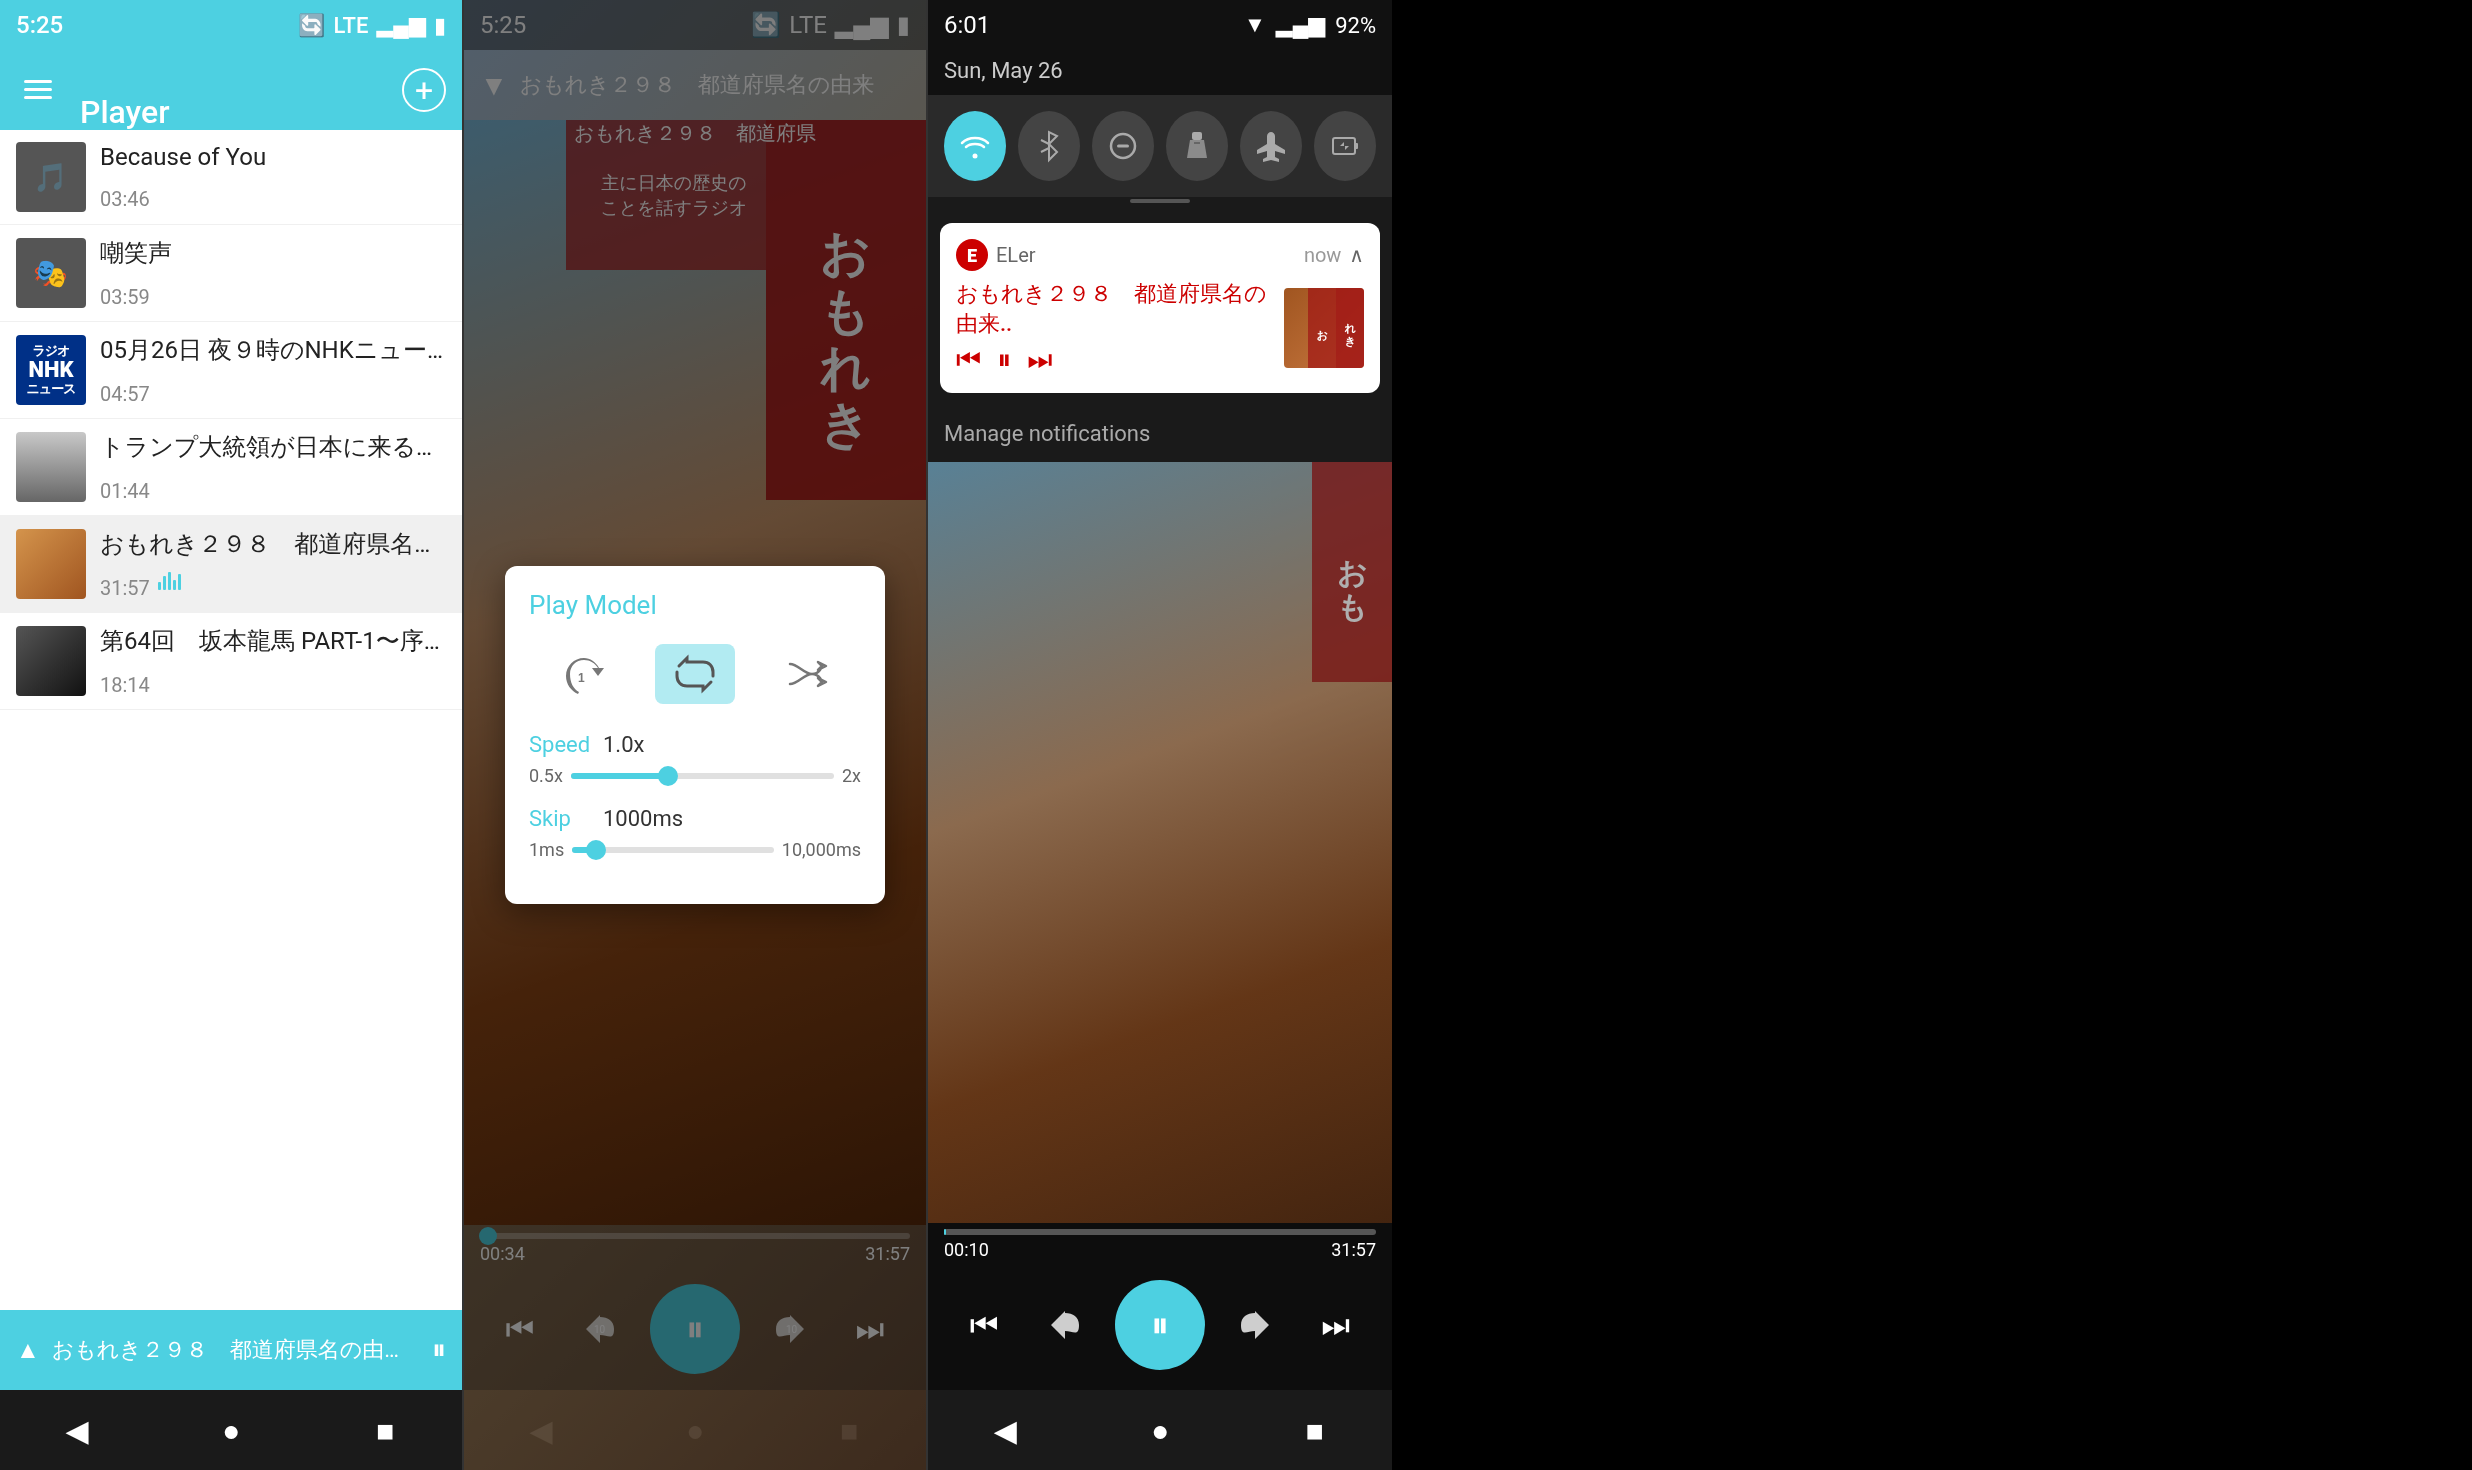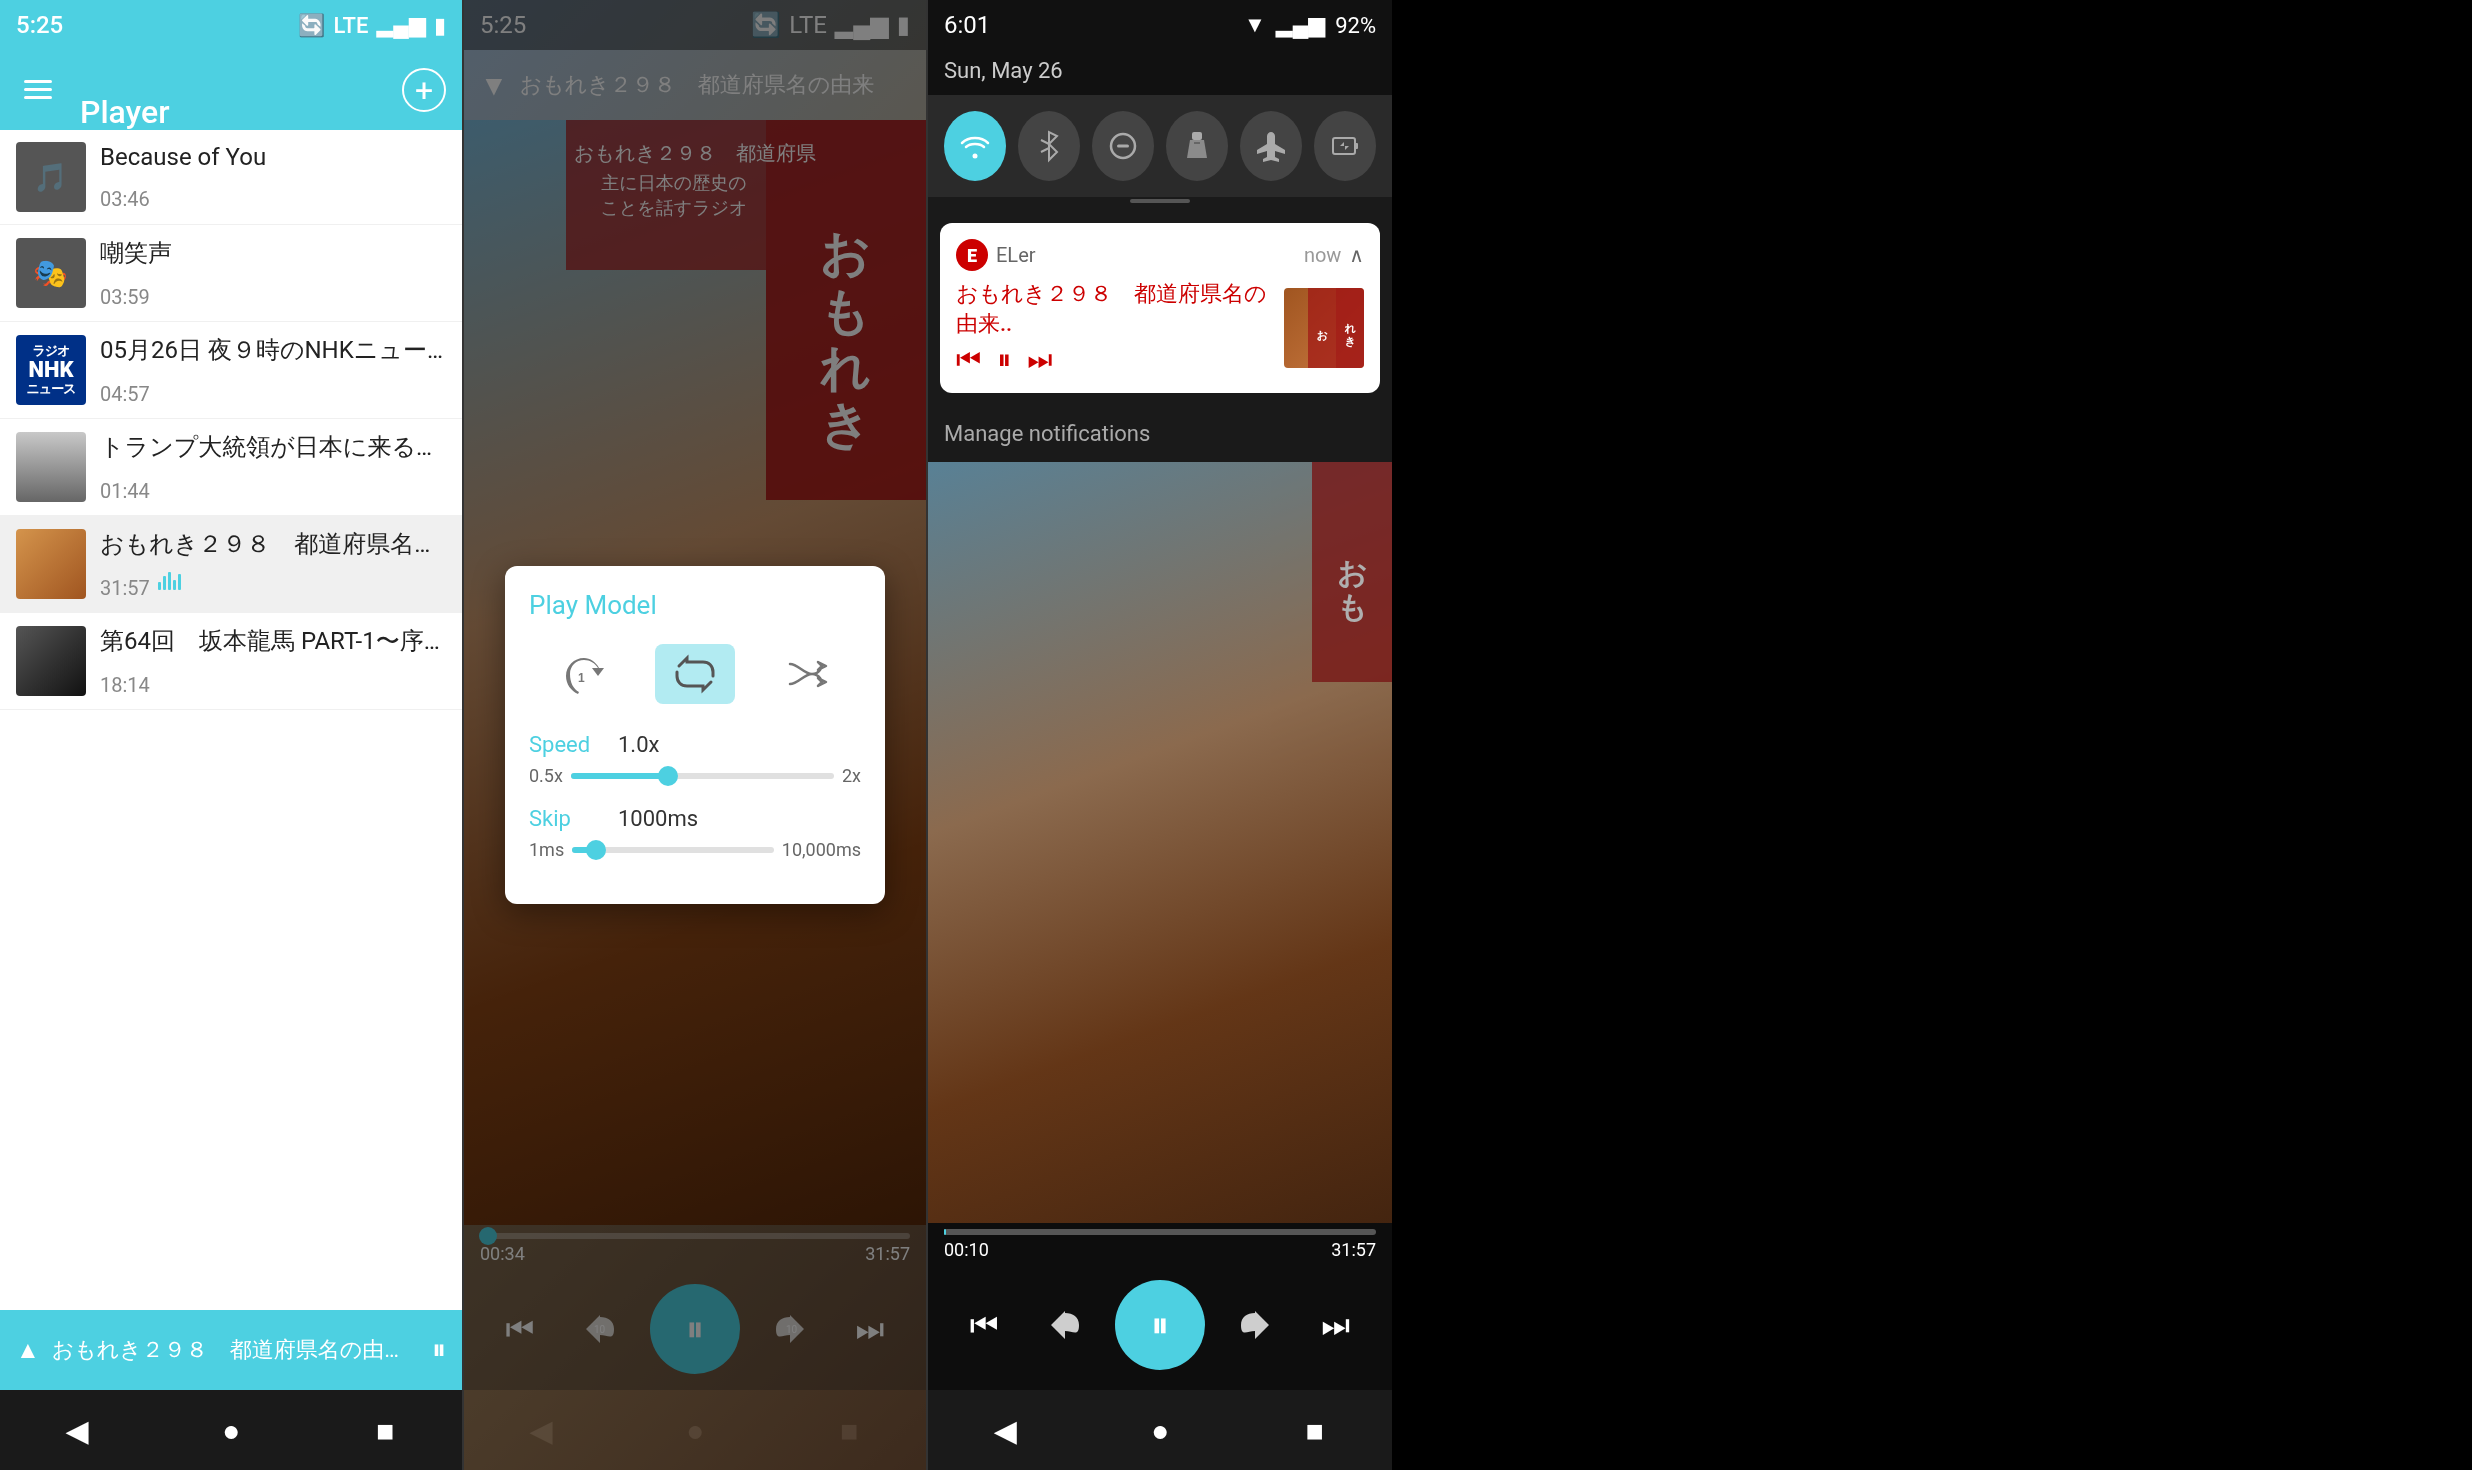--- a/index.html
+++ b/index.html
@@ -329,21 +329,21 @@
       background: #b2ebf2;
     }
 
     .slider-section {
       margin-bottom: 20px;
     }
 
     .slider-label-row {
       display: flex;
       align-items: flex-start;
-      gap: 19px;
+      gap: 4px;
       margin-bottom: 8px;
     }
 
     .slider-label {
       font-size: 22px;
       color: #4dd0e1;
       width: 70px;
     }
 
     .slider-value {
@@ -713,21 +713,21 @@
   <div class="artwork-large" style="position:relative; flex:1;">
 
     <div style="position:absolute; top:0; right:0; width:160px; height:380px; background:rgba(170,20,20,0.88); display:flex; flex-direction:column; align-items:center; justify-content:center; padding:8px;">
       <span style="writing-mode:vertical-rl; font-size:50px; color:#fff; font-weight:900; line-height:1;">おも</span>
       <span style="writing-mode:vertical-rl; font-size:50px; color:#fff; font-weight:900; line-height:1;">れき</span>
     </div>
     <div style="position:absolute; top:0; right:160px; width:200px; background:rgba(170,20,20,0.7); padding:8px; height:150px; display:flex; align-items:center; justify-content:center;">
       <span style="font-size:18px; color:#fff; line-height:1.4; text-align:center;margin-left:16px;">主に日本の歴史の<br>ことを話すラジオ</span>
     </div>
 
-    <div style="position:absolute; top:20px; left:50%; transform:translateX(-50%); color:#fff; font-size:20px; white-space:nowrap;">おもれき２９８　都道府県</div>
+    <div style="position:absolute; top:0; left:50%; transform:translateX(-50%); color:#fff; font-size:20px; white-space:nowrap;">おもれき２９８　都道府県</div>
   </div>
 
   <div class="player-controls">
     <div class="progress-bar-area">
       <div class="progress-bar">
         <div class="progress-fill" style="width:1.8%;"></div>
         <div style="position:absolute; left:1.8%; top:-6px; width:18px; height:18px; background:#4dd0e1; border-radius:50%; transform:translateX(-50%);"></div>
       </div>
     </div>
     <div class="time-labels">

